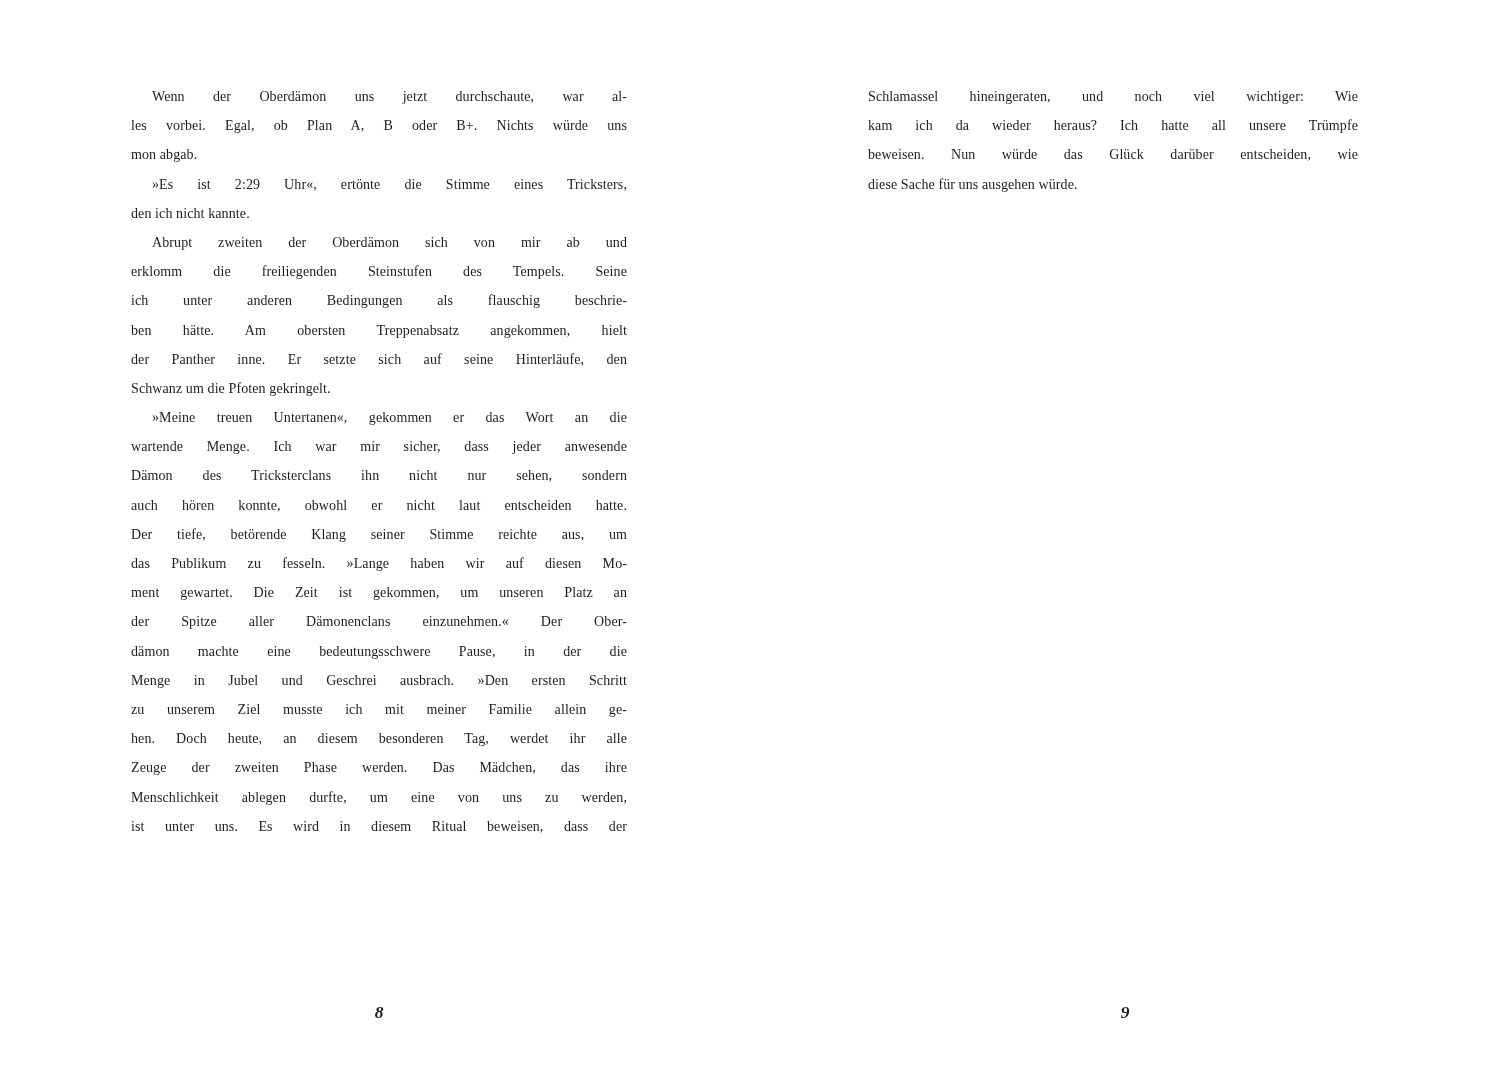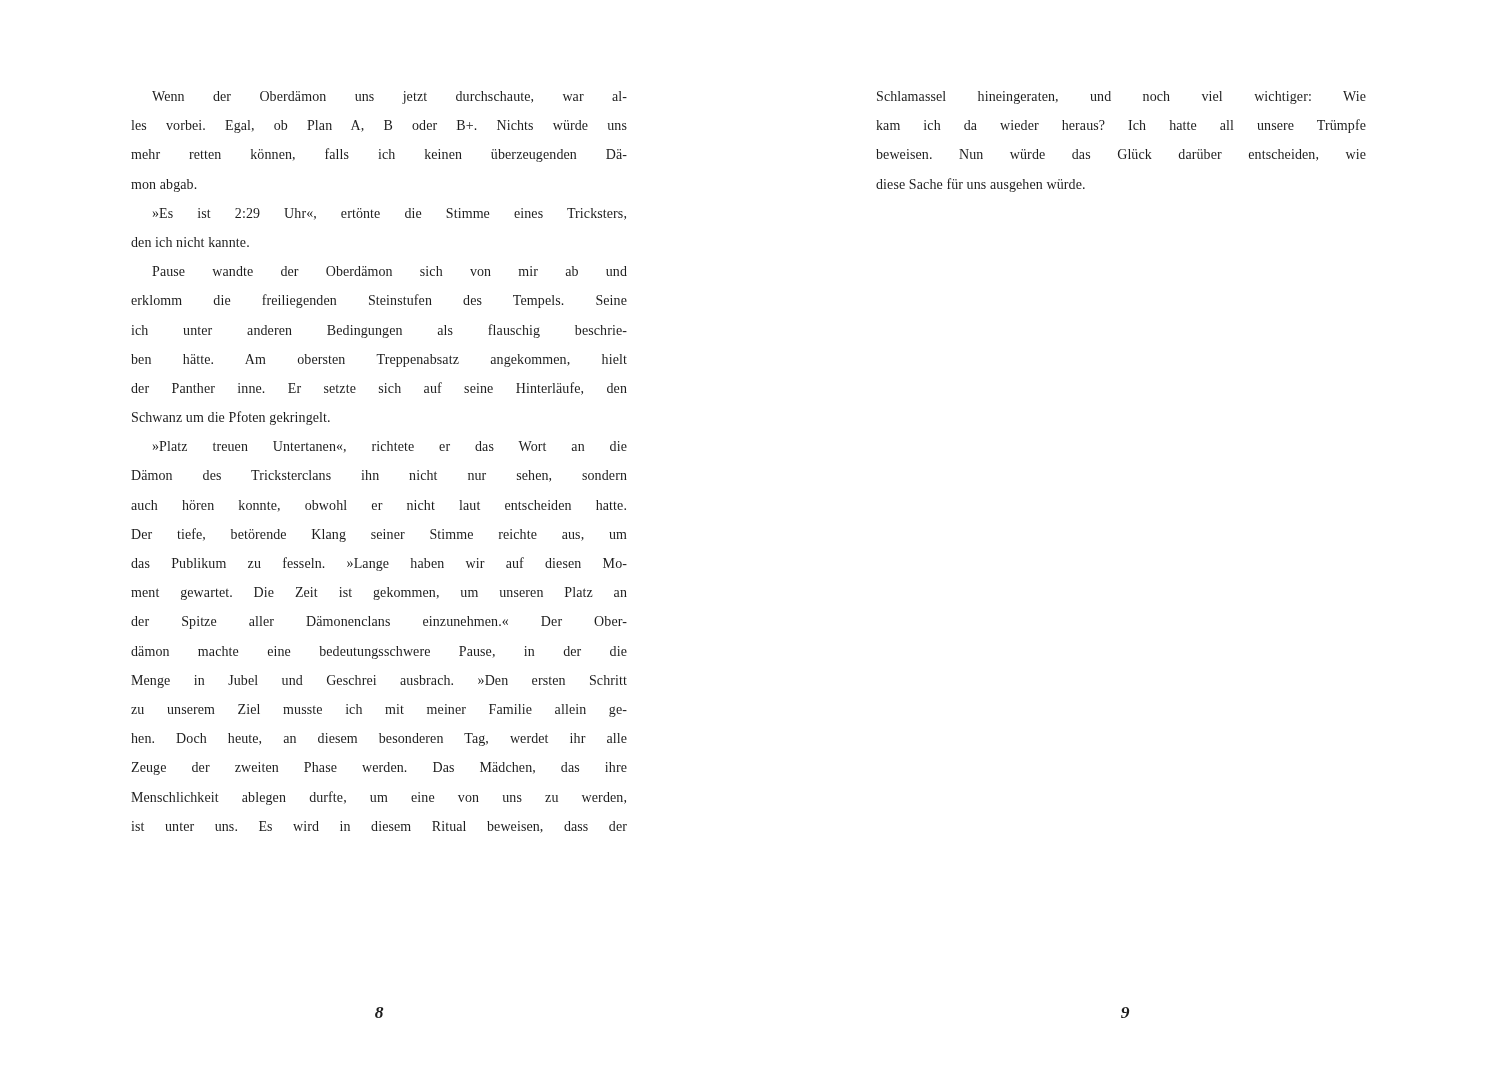--- a/index.html
+++ b/index.html
@@ -24,21 +24,21 @@
     height: 1086px;
   }
   .page-left  { left: 0;    width: 750px; }
   .page-right { left: 750px; width: 750px; }
 
   .text-block {
     position: absolute;
     top: 82px;
   }
   .page-left  .text-block { left: 131px; width: 496px; }
-  .page-right .text-block { left: 126px; width: 490px; }
+  .page-right .text-block { left: 118px; width: 490px; }
 
   .line {
     font-size: 14px;
     line-height: 29.2px;
     height: 29.2px;
     text-align: justify;
     text-align-last: justify;
     -moz-text-align-last: justify;
     text-justify: inter-word;
     letter-spacing: 0.1px;
@@ -67,31 +67,31 @@
 </style>
 </head>
 <body>
 
 <div class="spread">
 
   <div class="page page-left">
     <div class="text-block">
         <div class="line indent">Wenn der Oberdämon uns jetzt durchschaute, war al-</div>
         <div class="line">les vorbei. Egal, ob Plan A, B oder B+. Nichts würde uns</div>
-        <div class="line">mehr retten können, falls ich keinen überzeugenden Dä-</div>
         <div class="line end">mon abgab.</div>
         <div class="line indent">»Es ist 2:29 Uhr«, ertönte die Stimme eines Tricksters,</div>
         <div class="line end">den ich nicht kannte.</div>
-        <div class="line indent">Pause wandte der Oberdämon sich von mir ab und</div>
+        <div class="line indent">Abrupt zweiten der Oberdämon sich von mir ab und</div>
         <div class="line">erklomm die freiliegenden Steinstufen des Tempels. Seine</div>
         <div class="line">ich unter anderen Bedingungen als flauschig beschrie-</div>
         <div class="line">ben hätte. Am obersten Treppenabsatz angekommen, hielt</div>
         <div class="line">der Panther inne. Er setzte sich auf seine Hinterläufe, den</div>
         <div class="line end">Schwanz um die Pfoten gekringelt.</div>
-        <div class="line indent">»Platz treuen Untertanen«, richtete er das Wort an die</div>
+        <div class="line indent">»Meine treuen Untertanen«, gekommen er das Wort an die</div>
+        <div class="line">wartende Menge. Ich war mir sicher, dass jeder anwesende</div>
         <div class="line">Dämon des Tricksterclans ihn nicht nur sehen, sondern</div>
         <div class="line">auch hören konnte, obwohl er nicht laut entscheiden hatte.</div>
         <div class="line">Der tiefe, betörende Klang seiner Stimme reichte aus, um</div>
         <div class="line">das Publikum zu fesseln. »Lange haben wir auf diesen Mo-</div>
         <div class="line">ment gewartet. Die Zeit ist gekommen, um unseren Platz an</div>
         <div class="line">der Spitze aller Dämonenclans einzunehmen.« Der Ober-</div>
         <div class="line">dämon machte eine bedeutungsschwere Pause, in der die</div>
         <div class="line">Menge in Jubel und Geschrei ausbrach. »Den ersten Schritt</div>
         <div class="line">zu unserem Ziel musste ich mit meiner Familie allein ge-</div>
         <div class="line">hen. Doch heute, an diesem besonderen Tag, werdet ihr alle</div>

